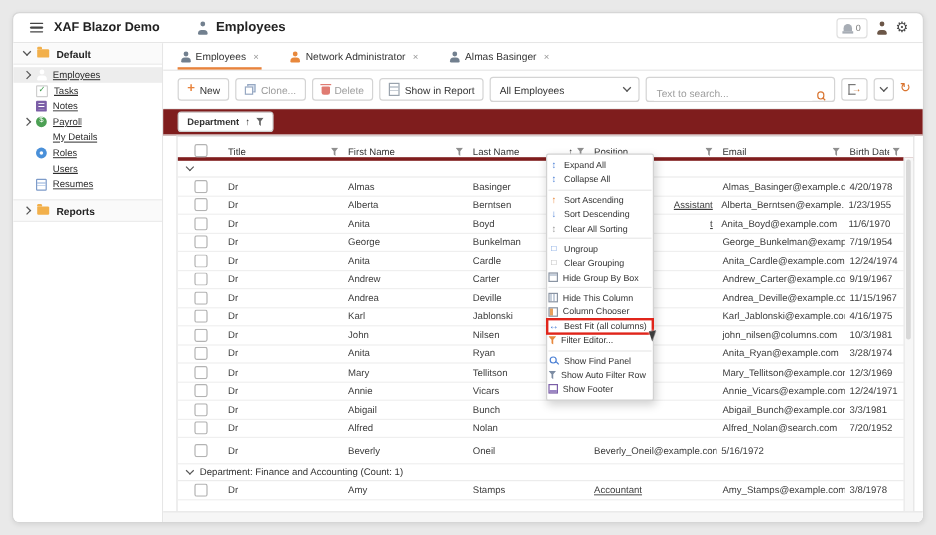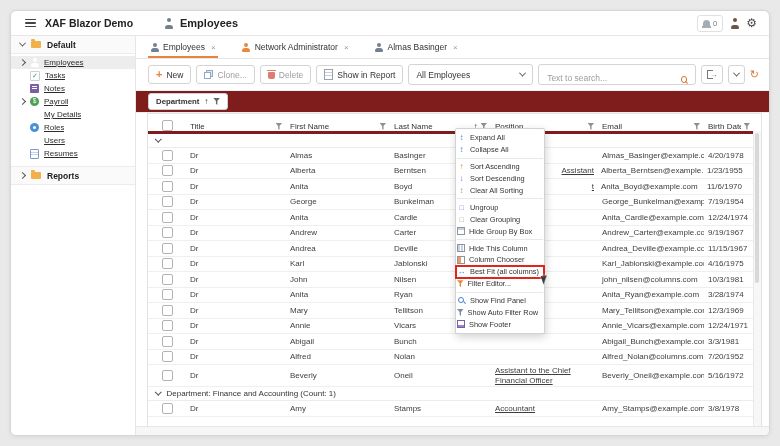--- a/index.html
+++ b/index.html
@@ -528,31 +528,30 @@
     <div class="cell c-birth">3/3/1981</div>
   </div>
             <div class="g-row">
     <div class="cell c-check">
                 <span class="cbx"></span>
               </div>
     <div class="cell c-title">Dr</div>
     <div class="cell c-first">Alfred</div>
     <div class="cell c-last">Nolan</div>
     <div class="cell c-pos"></div>
-    <div class="cell c-email">Alfred_Nolan@columns.com</div>
+    <div class="cell c-email">Alfred_Nolan@search.com</div>
     <div class="cell c-birth">7/20/1952</div>
   </div>
             <div class="g-row tall">
     <div class="cell c-check">
                 <span class="cbx"></span>
               </div>
     <div class="cell c-title">Dr</div>
     <div class="cell c-first">Beverly</div>
     <div class="cell c-last">Oneil</div>
-    <div class="cell c-pos link">Assistant to the Chief Financial Officer</div>
     <div class="cell c-email">Beverly_Oneil@example.com</div>
     <div class="cell c-birth">5/16/1972</div>
   </div>
             <div class="g-group">
     <span class="chev down"></span>
     <span class="g-label">Department: Finance and Accounting (Count: 1)</span>
   </div>
             <div class="g-row">
     <div class="cell c-check">
                 <span class="cbx"></span>

